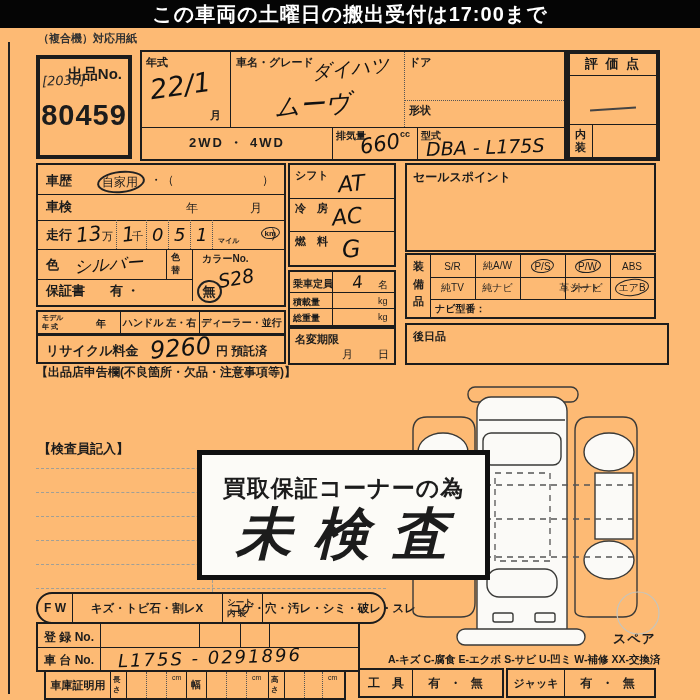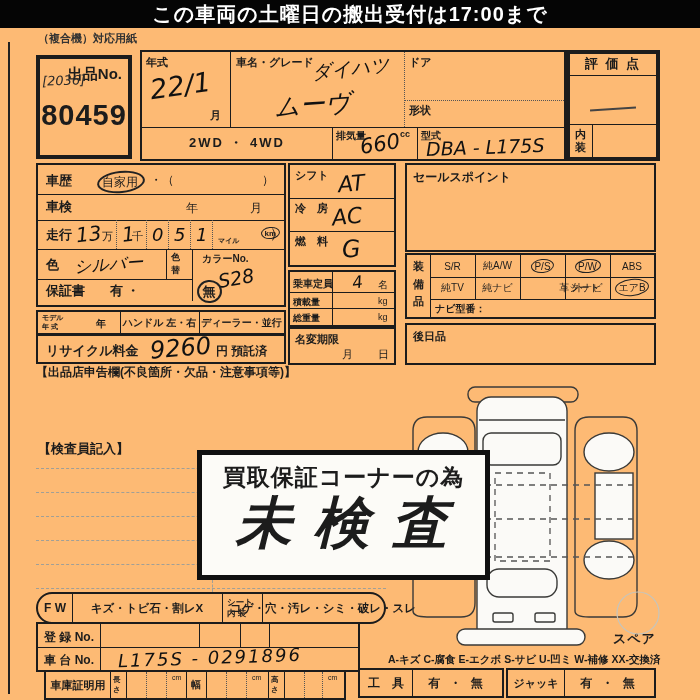--- a/index.html
+++ b/index.html
@@ -18,21 +18,21 @@
   .cell{position:absolute;display:flex;align-items:center;justify-content:center;}
   .oval{position:relative;display:inline-block;}
   .oval::after{content:"";position:absolute;left:-5px;right:-7px;top:-3px;bottom:-2px;
                border:2px solid #222;border-radius:50%;transform:rotate(-6deg);}
   .oval-s::after{left:-3px;right:-4px;top:-2px;bottom:-1px;border-width:1.5px;}
   .dash{position:absolute;border-top:1.2px dashed #a09f97;}
   #banner{position:absolute;left:0;top:0;width:700px;height:28px;background:#050505;color:#fff;
           display:flex;align-items:center;justify-content:center;font-weight:bold;font-size:20px;letter-spacing:1px;}
   #stampbox{position:absolute;left:197px;top:450px;width:283px;height:120px;border:5px solid #101010;
             background:#fcfbf7;z-index:6;text-align:center;}
-  #stampbox .l1{font-size:23px;font-weight:bold;margin-top:7px;letter-spacing:1px;}
+  #stampbox .l1{font-size:23px;font-weight:bold;margin-top:18px;letter-spacing:1px;}
   #stampbox .l2{font-size:56px;font-weight:bold;letter-spacing:22px;margin-top:2px;margin-left:18px;line-height:1;font-style:italic;}
   svg{position:absolute;}
 </style>
 </head>
 <body>
 
 <div id="sheet">
 
   <div id="banner">この車両の土曜日の搬出受付は17:00まで</div>
   <div class="abs lbl" style="left:38px;top:31px;font-size:11px;color:#333;">（複合機）対応用紙</div>
@@ -200,21 +200,21 @@
     <div class="cell" style="left:23px;top:22px;width:45px;height:22px;font-size:10px;">純TV</div>
     <div class="cell" style="left:68px;top:22px;width:45px;height:22px;font-size:10px;">純ナビ</div>
     <div class="cell" style="left:113px;top:22px;width:45px;height:22px;font-size:10px;padding-left:37px;">革シート</div>
     <div class="cell" style="left:158px;top:22px;width:45px;height:22px;font-size:10px;">外ナビ</div>
     <div class="cell" style="left:203px;top:22px;width:44px;height:22px;font-size:10px;">
         <span class="oval oval-s">エアB</span>
       </div>
     <div class="abs lbl" style="left:28px;top:47px;font-size:10px;">ナビ型番：</div>
   </div>
 
-  <div class="box" style="left:405px;top:323px;width:247px;height:38px;">
+  <div class="box" style="left:405px;top:323px;width:247px;height:38px;padding-left:13px;">
     <div class="abs lbl" style="left:6px;top:4px;font-size:11px;">後日品</div>
   </div>
 
   <div class="abs lbl" style="left:38px;top:440px;font-size:13px;">【検査員記入】</div>
   <div class="dash" style="left:36px;top:468px;width:505px;"></div>
   <div class="dash" style="left:36px;top:492px;width:505px;"></div>
   <div class="dash" style="left:36px;top:516px;width:505px;"></div>
   <div class="dash" style="left:36px;top:540px;width:505px;"></div>
   <div class="dash" style="left:36px;top:564px;width:505px;"></div>
   <div class="dash" style="left:36px;top:588px;width:350px;"></div>

